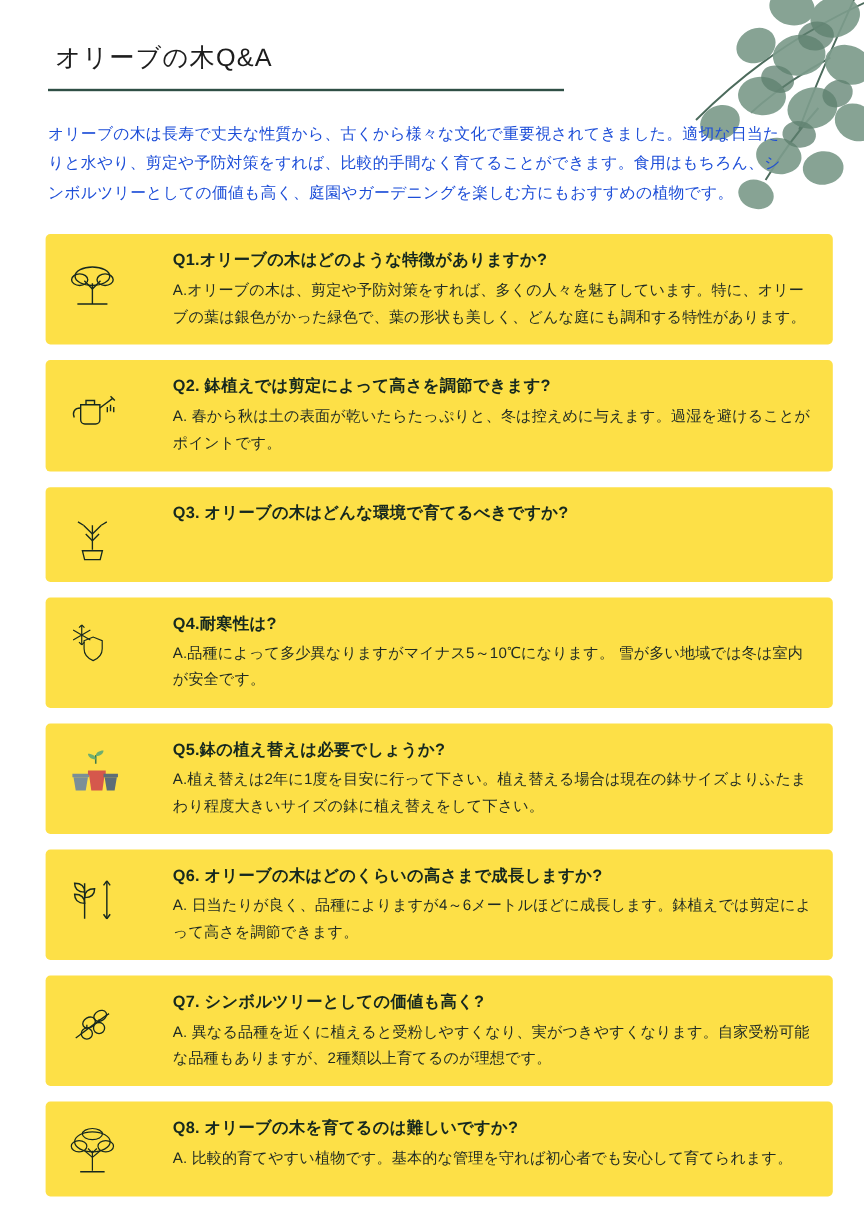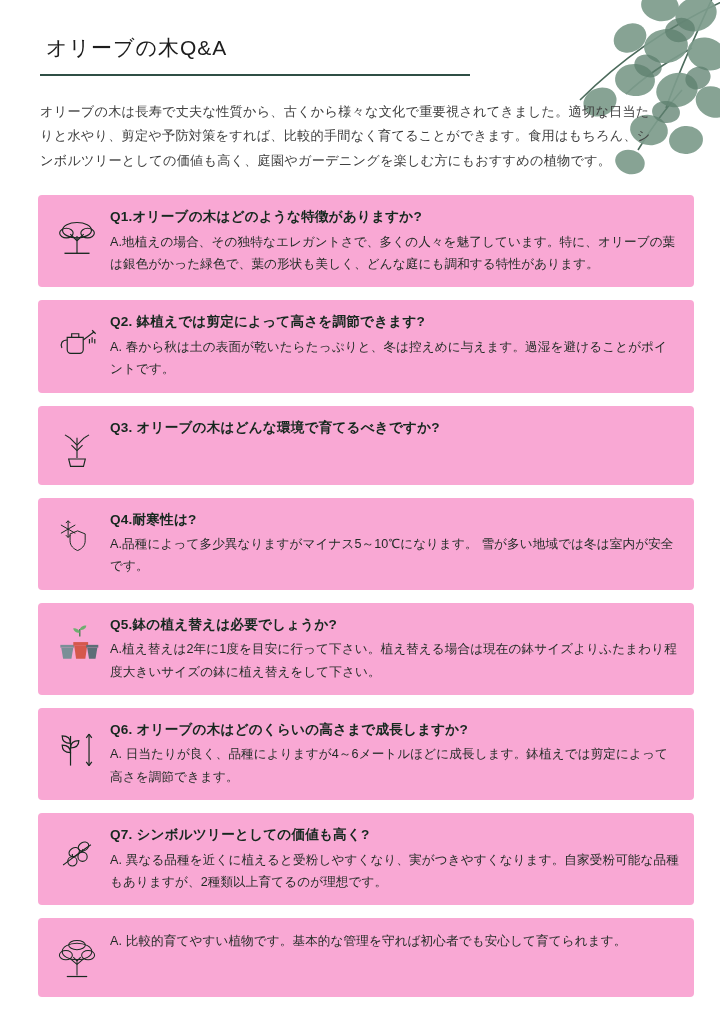--- a/index.html
+++ b/index.html
@@ -40,36 +40,37 @@
   .title-rule {
     height: 2px;
     background: #2f4f45;
     width: 430px;
     margin: 0 0 24px 2px;
   }
 
   .intro {
     font-size: 13.2px;
     line-height: 1.85;
-    color: #404040;
+    color: #1d4ed8;
     margin: 0 0 22px 2px;
     width: 618px;
     letter-spacing: 0.2px;
   }
 
   
   .qa-list { display: block; }
   .qa {
     display: flex;
     align-items: flex-start;
-    background: #f9a8d4;
+    background: #fde047;
     border-radius: 4px;
     padding: 11px 14px 12px 12px;
     margin-bottom: 13px;
     min-height: 62px;
+    gap: 34px;
   }
   .qa-icon {
     flex: 0 0 54px;
     width: 54px;
     height: 54px;
     display: flex;
     align-items: center;
     justify-content: center;
     margin-right: 6px;
     margin-top: 2px;
@@ -137,21 +138,21 @@
           <path d="M27 46 L27 28"></path>
           <path d="M27 33 L20 26 M27 33 L34 26"></path>
           <ellipse cx="27" cy="22" rx="15" ry="8"></ellipse>
           <ellipse cx="16" cy="25" rx="7" ry="5"></ellipse>
           <ellipse cx="38" cy="25" rx="7" ry="5"></ellipse>
           <path d="M14 46 h26" stroke-width="1.4"></path>
         </svg>
       </div>
       <div class="qa-body">
         <div class="q-text">Q1.オリーブの木はどのような特徴がありますか?</div>
-        <div class="a-text">A.地植えの場合、その独特なエレガントさで、多くの人々を魅了しています。特に、オリーブの葉は銀色がかった緑色で、葉の形状も美しく、どんな庭にも調和する特性があります。</div>
+        <div class="a-text">A.オリーブの木は、剪定や予防対策をすれば、多くの人々を魅了しています。特に、オリーブの葉は銀色がかった緑色で、葉の形状も美しく、どんな庭にも調和する特性があります。</div>
       </div>
     </div>
 
     <div class="qa">
       <div class="qa-icon">
         <svg viewBox="0 0 54 54" width="48" height="48" fill="none" stroke="#17291f" stroke-width="1.3">
           <path d="M16 24 h18 v14 a4 4 0 0 1 -4 4 h-10 a4 4 0 0 1 -4 -4 z"></path>
           <path d="M34 27 L46 18"></path>
           <path d="M44 16 L48 20"></path>
           <path d="M16 27 C10 27, 8 31, 10 36"></path>
@@ -257,18 +258,19 @@
           <path d="M27 46 V28"></path>
           <path d="M27 34 l-7 -6 M27 34 l7 -6 M27 30 l-4 -4 M27 30 l4 -4"></path>
           <ellipse cx="27" cy="20" rx="16" ry="9"></ellipse>
           <ellipse cx="15" cy="24" rx="7" ry="5"></ellipse>
           <ellipse cx="39" cy="24" rx="7" ry="5"></ellipse>
           <ellipse cx="27" cy="13" rx="9" ry="5"></ellipse>
           <path d="M16 47 h22" stroke-width="1.3"></path>
         </svg>
       </div>
       <div class="qa-body">
+        <div class="q-text">Q8. オリーブの木を育てるのは難しいですか?</div>
         <div class="a-text">A. 比較的育てやすい植物です。基本的な管理を守れば初心者でも安心して育てられます。</div>
       </div>
     </div>
 
   </div>
 </div>
 
 </body></html>

